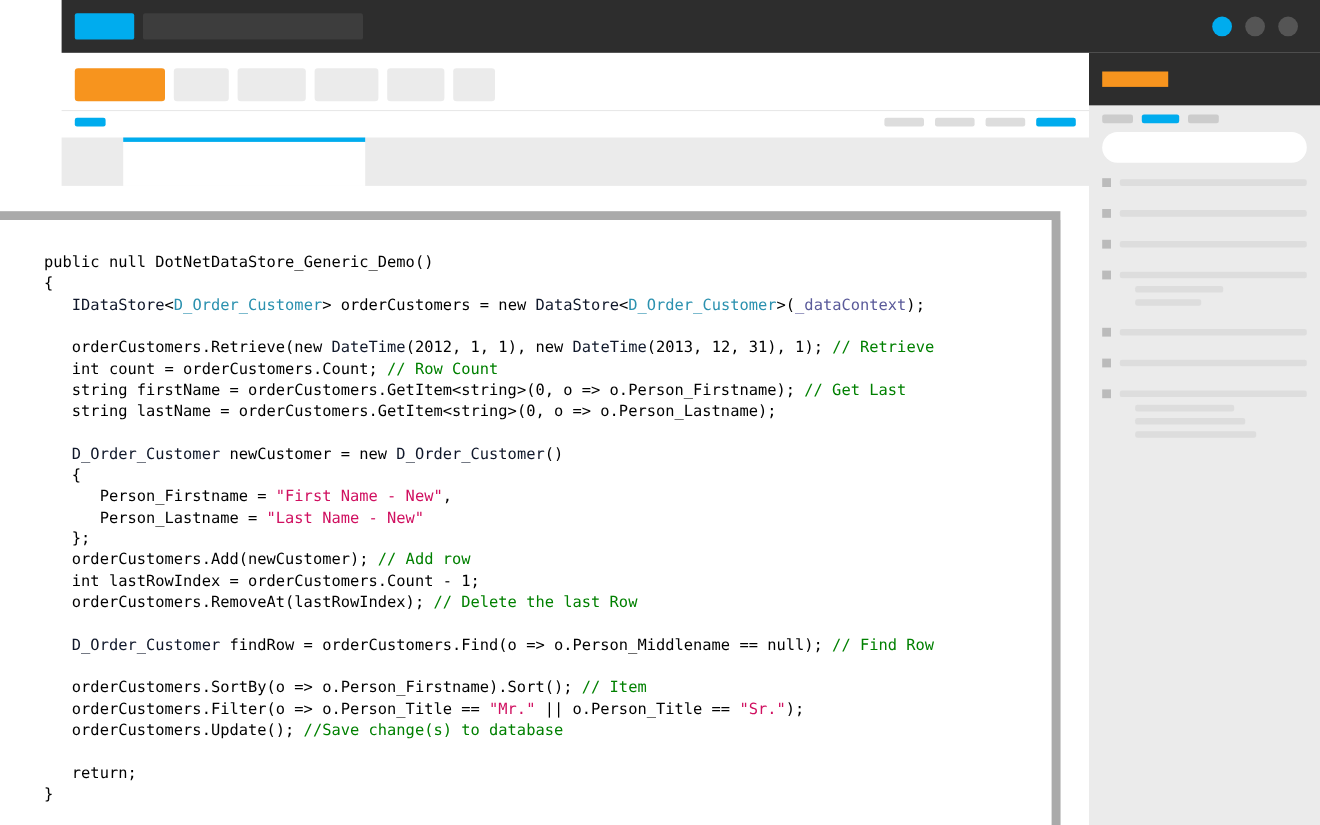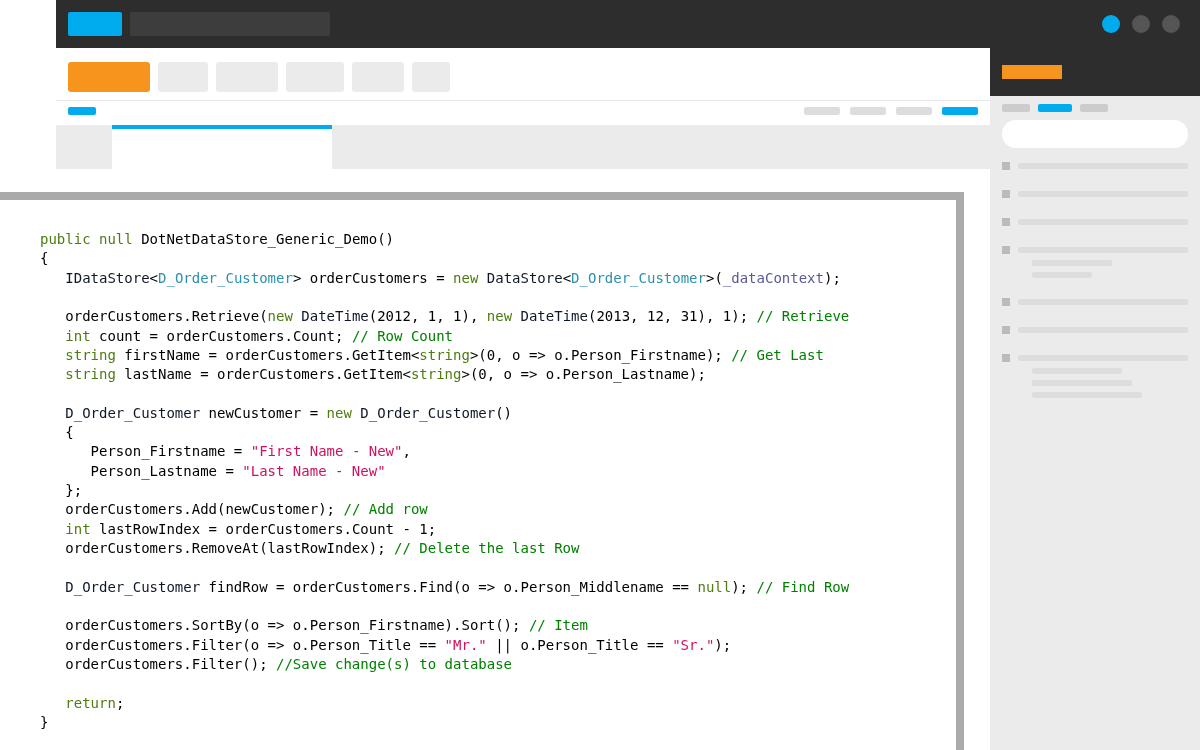--- a/index.html
+++ b/index.html
@@ -42,21 +42,21 @@
 .side-tabs { display: flex; gap: 8px; align-items: center; margin-bottom: 8px; }
 .side-tab { height: 8px; border-radius: 2px; }
 .side-search { background: #fff; height: 28px; border-radius: 14px; margin-bottom: 14px; }
 .side-list { display: flex; flex-direction: column; gap: 6px; }
 .side-item { display: flex; align-items: center; gap: 8px; }
 .side-sq { width: 8px; height: 8px; background: #bbb; }
 .side-line { flex: 1; height: 6px; background: #ddd; border-radius: 2px; }
 .side-sub { margin-left: 30px; height: 6px; background: #ddd; border-radius: 2px; }
 .side-grp { margin-bottom: 14px; }
 .code-wrap { position: absolute; top: 200px; left: 0; width: 964px; background: #fff; border-right: 8px solid #aaa; box-shadow: 0 -8px 0 #aaa; padding: 30px 40px 40px; font-family: Consolas, Monaco, monospace; font-size: 14px; line-height: 1.38; }
-.kw { color: #4d7c0f; }
+.kw { color: #000000; }
 .tparam { color: #2b91af; }
 .str { color: #d01060; }
 .cmt { color: #008000; }
 .cls { color: #0f172a; }
 .field { color: #5a5a9a; }
 pre { white-space: pre; font-family: inherit; }
 </style>
 </head>
 <body>
 
@@ -176,17 +176,17 @@
       <span>Person_Lastname = </span><span class="str">"Last Name - New"</span>
    };
    <span>orderCustomers.Add(newCustomer); </span><span class="cmt">// Add row</span>
    <span class="kw">int</span><span> lastRowIndex = orderCustomers.Count - 1;</span>
    <span>orderCustomers.RemoveAt(lastRowIndex); </span><span class="cmt">// Delete the last Row</span>
 
    <span class="cls">D_Order_Customer</span><span> findRow = orderCustomers.Find(o =&gt; o.Person_Middlename == </span><span class="kw">null</span><span>); </span><span class="cmt">// Find Row</span>
 
    <span>orderCustomers.SortBy(o =&gt; o.Person_Firstname).Sort(); </span><span class="cmt">// Item</span>
    <span>orderCustomers.Filter(o =&gt; o.Person_Title == </span><span class="str">"Mr."</span><span> || o.Person_Title == </span><span class="str">"Sr."</span><span>);</span>
-   <span>orderCustomers.Filter(); </span><span class="cmt">//Save change(s) to database</span>
+   <span>orderCustomers.Update(); </span><span class="cmt">//Save change(s) to database</span>
 
    <span class="kw">return</span>;
 }</pre>
 </div>
 
 </body></html>

